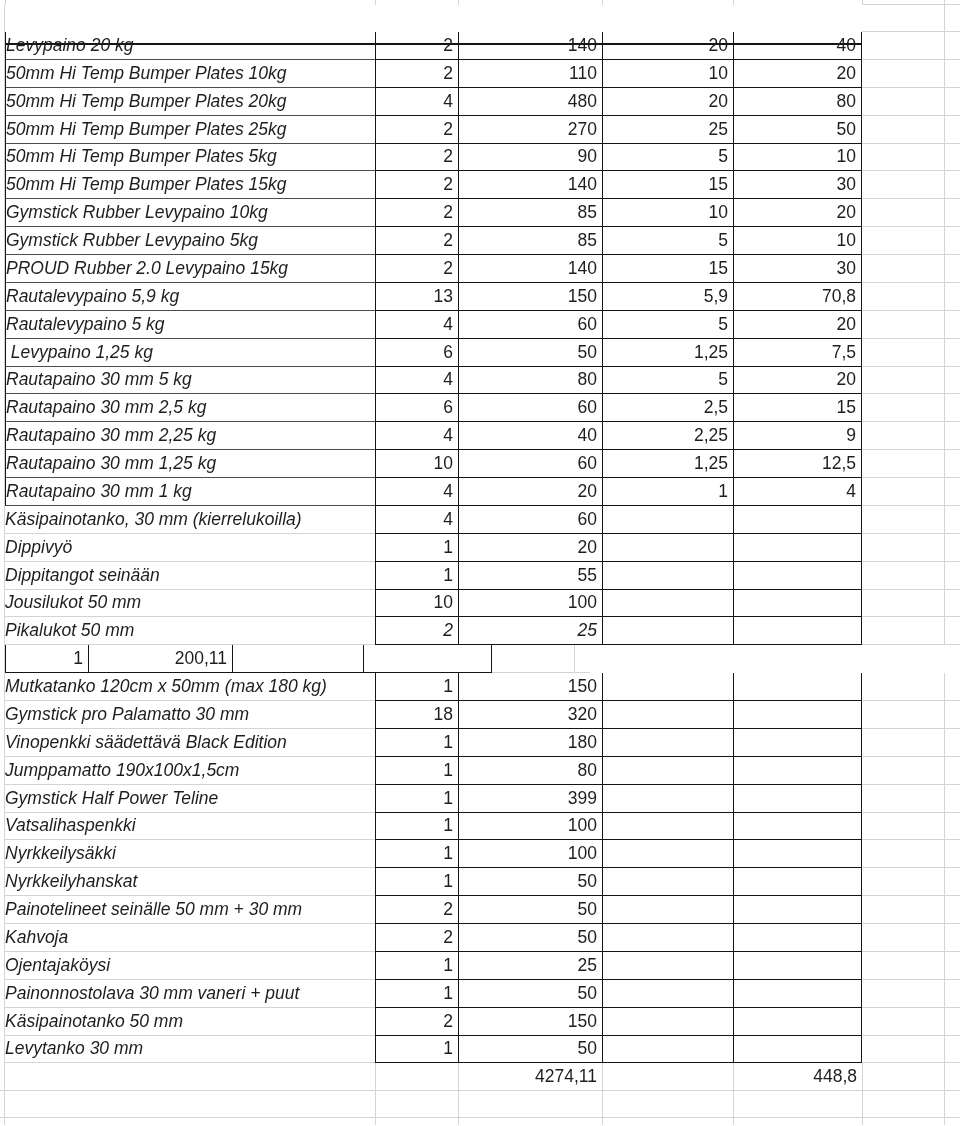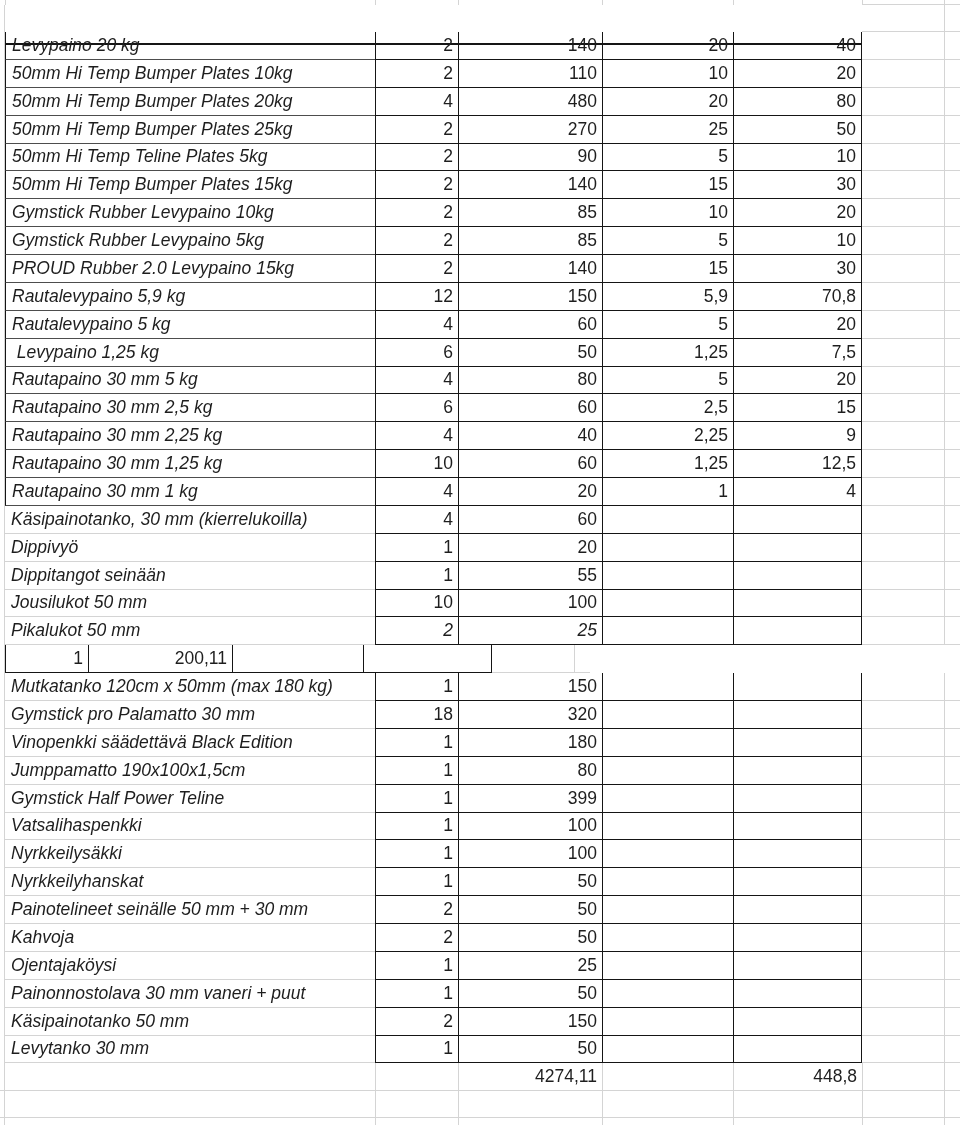--- a/index.html
+++ b/index.html
@@ -40,21 +40,21 @@
   
   .bl-k { border-left:   1.5px solid #151515; }
   .br-k { border-right:  1.5px solid #151515; }
   .bb-k { border-bottom: 1.5px solid #151515; }
   .bt-k { border-top:    1.5px solid #151515; }
   .bb-d { border-bottom: 1px solid #4d4d4d; }
   .bl-g { border-left:   1px solid #d4d4d4; }
   .br-g { border-right:  1px solid #d4d4d4; }
   .bb-g { border-bottom: 1px solid #d4d4d4; }
   
-  .tuote { padding-left: 6px; font-style: italic; }
+  .tuote { font-style: italic; }
   .num   { justify-content: flex-end; padding-right: 5px; }
   .it    { font-style: italic; }
   .head  { font-weight: bold; justify-content: center; font-size: 18px; color: #111; margin-top: 38px; }
   .head-left { justify-content: flex-start; }
 </style>
 </head>
 <body>
 
 <div id="sheet">
 
@@ -116,21 +116,21 @@
         <div class="c w-tuote tuote bl-k bb-d">50mm Hi Temp Bumper Plates 25kg</div>
         <div class="c w-maara num bl-k bb-k">2</div>
         <div class="c w-ovh num bl-k bb-k">270</div>
         <div class="c w-pkpl num bl-k bb-k">25</div>
         <div class="c w-pyht num bl-k bb-k br-k">50</div>
         <div class="c w-fill br-g bb-g"></div>
         <div class="c w-edge bb-g"></div>
       </div>
       <div class="row h-data">
         <div class="c w-sliver br-g"></div>
-        <div class="c w-tuote tuote bl-k bb-d">50mm Hi Temp Teline Plates 5kg</div>
+        <div class="c w-tuote tuote bl-k bb-d">50mm Hi Temp Bumper Plates 5kg</div>
         <div class="c w-maara num bl-k bb-k">2</div>
         <div class="c w-ovh num bl-k bb-k">90</div>
         <div class="c w-pkpl num bl-k bb-k">5</div>
         <div class="c w-pyht num bl-k bb-k br-k">10</div>
         <div class="c w-fill br-g bb-g"></div>
         <div class="c w-edge bb-g"></div>
       </div>
       <div class="row h-data">
         <div class="c w-sliver br-g"></div>
         <div class="c w-tuote tuote bl-k bb-d">50mm Hi Temp Bumper Plates 15kg</div>
@@ -167,21 +167,21 @@
         <div class="c w-maara num bl-k bb-k">2</div>
         <div class="c w-ovh num bl-k bb-k">140</div>
         <div class="c w-pkpl num bl-k bb-k">15</div>
         <div class="c w-pyht num bl-k bb-k br-k">30</div>
         <div class="c w-fill br-g bb-g"></div>
         <div class="c w-edge bb-g"></div>
       </div>
       <div class="row h-data">
         <div class="c w-sliver br-g"></div>
         <div class="c w-tuote tuote bl-k bb-d">Rautalevypaino 5,9 kg</div>
-        <div class="c w-maara num bl-k bb-k">12</div>
+        <div class="c w-maara num bl-k bb-k">13</div>
         <div class="c w-ovh num bl-k bb-k">150</div>
         <div class="c w-pkpl num bl-k bb-k">5,9</div>
         <div class="c w-pyht num bl-k bb-k br-k">70,8</div>
         <div class="c w-fill br-g bb-g"></div>
         <div class="c w-edge bb-g"></div>
       </div>
       <div class="row h-data">
         <div class="c w-sliver br-g"></div>
         <div class="c w-tuote tuote bl-k bb-d">Rautalevypaino 5 kg</div>
         <div class="c w-maara num bl-k bb-k">4</div>

